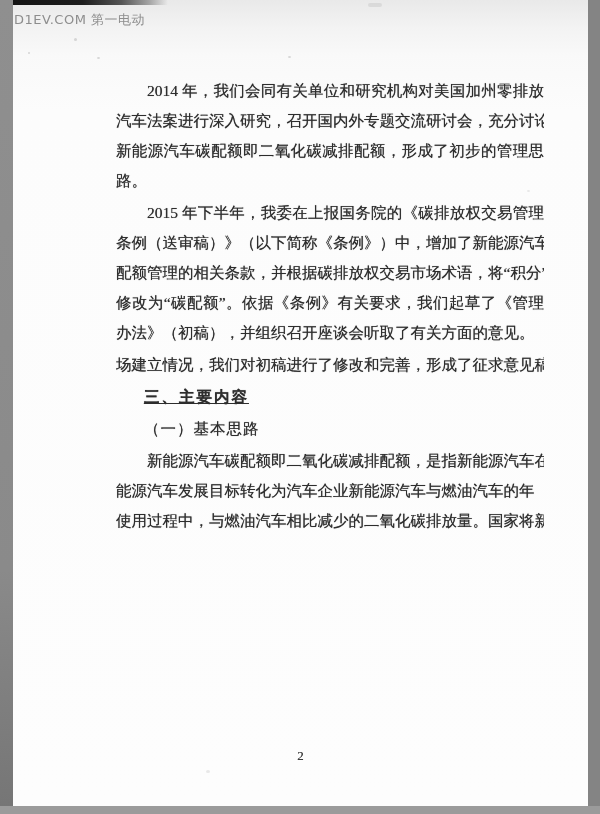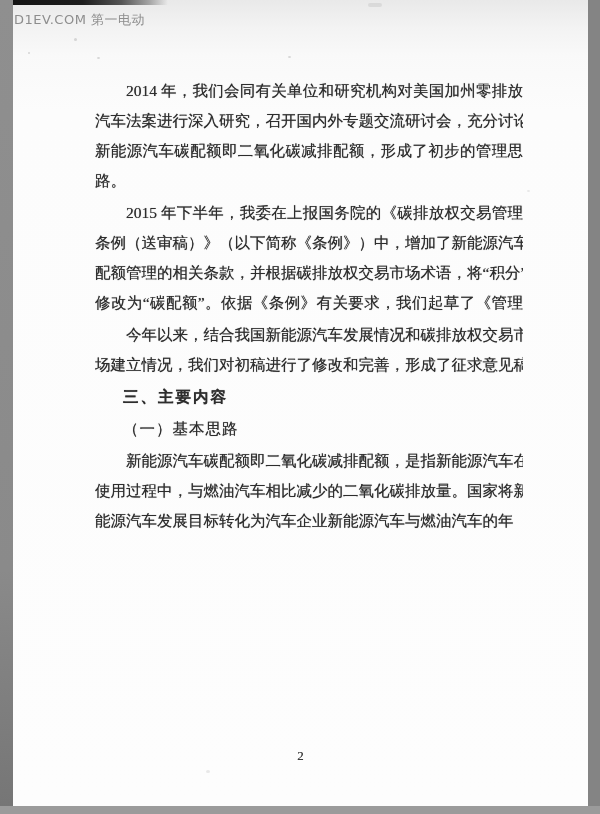--- a/index.html
+++ b/index.html
@@ -29,37 +29,37 @@
     background: linear-gradient(90deg, #141414 0%, #1d1d1d 45%, #555555 70%, #a5a5a5 88%, rgba(200,200,200,0) 100%);
   }
   .watermark {
     position: absolute; left: 14px; top: 11px;
     font-family: "DejaVu Sans", "Liberation Sans", sans-serif;
     font-size: 13px; color: #8d8d8d; letter-spacing: 0.5px;
     white-space: nowrap;
   }
   
   .text-block {
-    position: absolute; left: 95px; top: 76px; width: 428px;
+    position: absolute; left: 116px; top: 76px; width: 428px;
     color: #2d2d2d;
     font-size: 15.5px;
     text-shadow: 0 0 0.7px rgba(45,45,45,0.75);
   }
   .para { margin: 0 0 2px 0; }
   .para .line {
     height: 30px; line-height: 30px;
     text-align: justify; text-align-last: justify;
     overflow: hidden; white-space: nowrap;
   }
   .para .line.first { text-indent: 2em; }
   .para .line.last { text-align-last: left; }
   .para.heading .line {
     font-family: "Liberation Sans", "DejaVu Sans", sans-serif;
     font-weight: bold; letter-spacing: 2px;
-    text-align-last: left; text-indent: 1.8em;
+    text-align-last: left; text-indent: 1.8em; text-decoration: underline;
   }
   .para.subheading .line {
     text-align-last: left; text-indent: 1.8em;
     letter-spacing: 1px;
   }
   .page-number {
     position: absolute; left: 13px; top: 748px; width: 575px;
     text-align: center; font-size: 13px; color: #3a3a3a;
     text-shadow: 0 0 0.6px rgba(50,50,50,0.7);
   }
@@ -87,35 +87,35 @@
         <div class="line first">2014 年，我们会同有关单位和研究机构对美国加州零排放</div>
         <div class="line">汽车法案进行深入研究，召开国内外专题交流研讨会，充分讨论</div>
         <div class="line">新能源汽车碳配额即二氧化碳减排配额，形成了初步的管理思</div>
         <div class="line last">路。</div>
       </div>
       <div class="para body">
         <div class="line first">2015 年下半年，我委在上报国务院的《碳排放权交易管理</div>
         <div class="line">条例（送审稿）》（以下简称《条例》）中，增加了新能源汽车碳</div>
         <div class="line">配额管理的相关条款，并根据碳排放权交易市场术语，将“积分”</div>
         <div class="line">修改为“碳配额”。依据《条例》有关要求，我们起草了《管理</div>
+        <div class="line last">办法》（初稿），并组织召开座谈会听取了有关方面的意见。</div>
       </div>
       <div class="para body">
-        <div class="line first">今年以来，结合我国新能源汽车发展情况和碳排放权交易市</div>
         <div class="line last">场建立情况，我们对初稿进行了修改和完善，形成了征求意见稿。</div>
       </div>
       <div class="para heading">
         <div class="line first last">三、主要内容</div>
       </div>
       <div class="para subheading">
         <div class="line first last">（一）基本思路</div>
       </div>
       <div class="para body">
         <div class="line first">新能源汽车碳配额即二氧化碳减排配额，是指新能源汽车在</div>
+        <div class="line last">能源汽车发展目标转化为汽车企业新能源汽车与燃油汽车的年</div>
         <div class="line">使用过程中，与燃油汽车相比减少的二氧化碳排放量。国家将新</div>
-        <div class="line last">能源汽车发展目标转化为汽车企业新能源汽车与燃油汽车的年</div>
       </div>
     </div>
 
   <div class="page-number">2</div>
 
   <div class="speck s1"></div>
   <div class="speck s2"></div>
   <div class="speck s3"></div>
   <div class="speck s4"></div>
   <div class="speck s5"></div>

